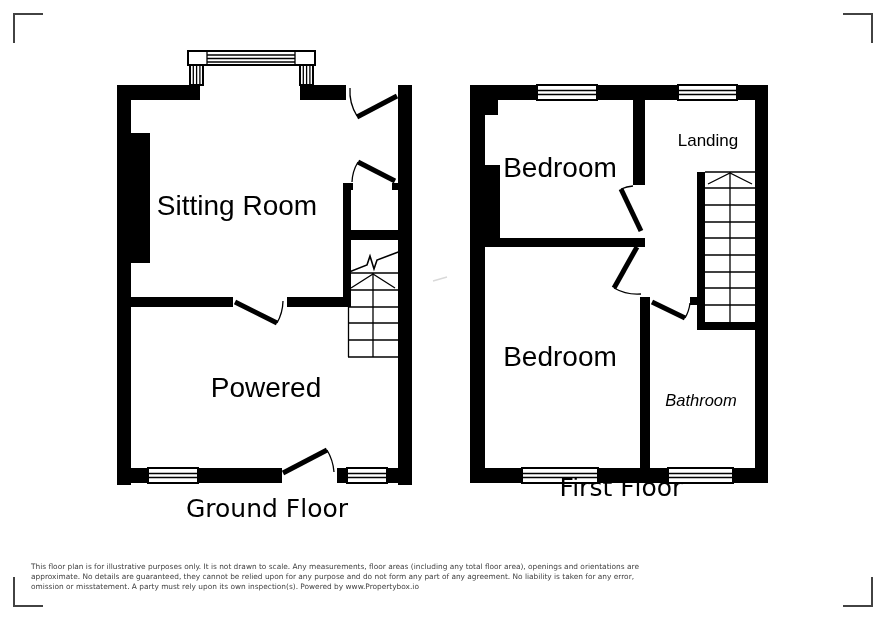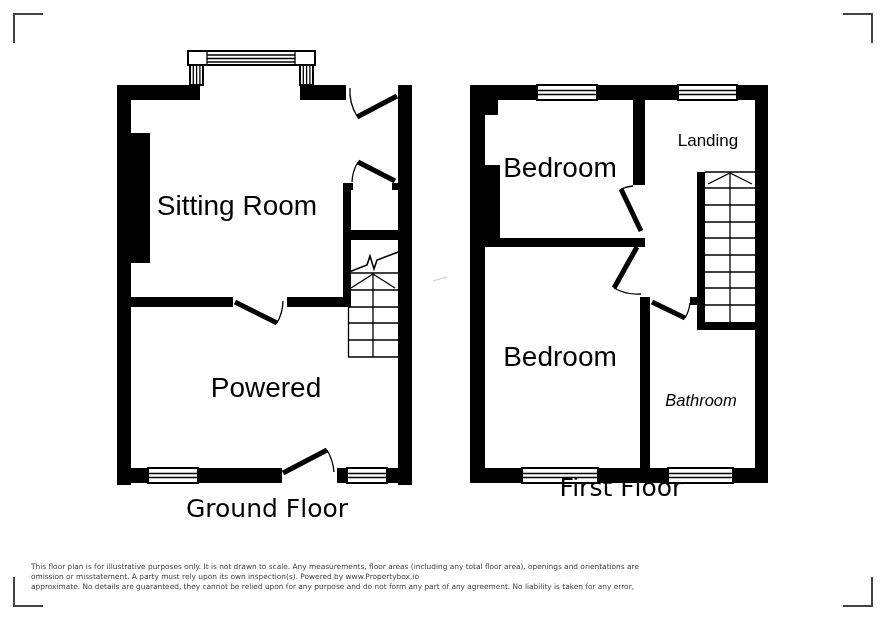--- a/index.html
+++ b/index.html
@@ -199,16 +199,16 @@
   <div class="room-label" style="left:560px;top:168px">Bedroom</div>
   <div class="room-label small" style="left:708px;top:141px">Landing</div>
   <div class="room-label" style="left:560px;top:357px">Bedroom</div>
   <div class="room-label smaller" style="left:701px;top:400px">Bathroom</div>
 
   <div class="floor-label" style="left:267px;top:508px">Ground Floor</div>
   <div class="floor-label" style="left:621px;top:487px">First Floor</div>
 
   <div class="disclaimer">
     <div>This floor plan is for illustrative purposes only. It is not drawn to scale. Any measurements, floor areas (including any total floor area), openings and orientations are</div>
+    <div>approximate. No details are guaranteed, they cannot be relied upon for any purpose and do not form any part of any agreement. No liability is taken for any error,</div>
     <div>omission or misstatement. A party must rely upon its own inspection(s). Powered by www.Propertybox.io</div>
-    <div>approximate. No details are guaranteed, they cannot be relied upon for any purpose and do not form any part of any agreement. No liability is taken for any error,</div>
   </div>
 </div>
 
 </body></html>

